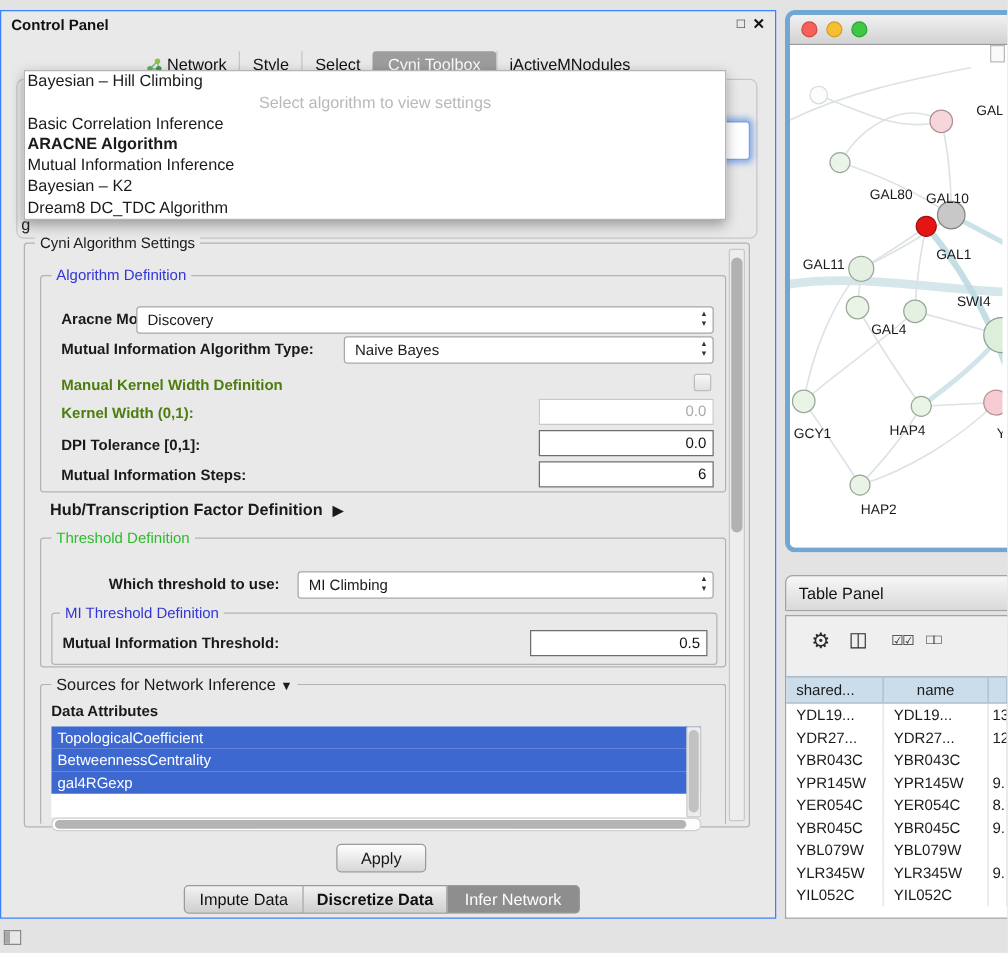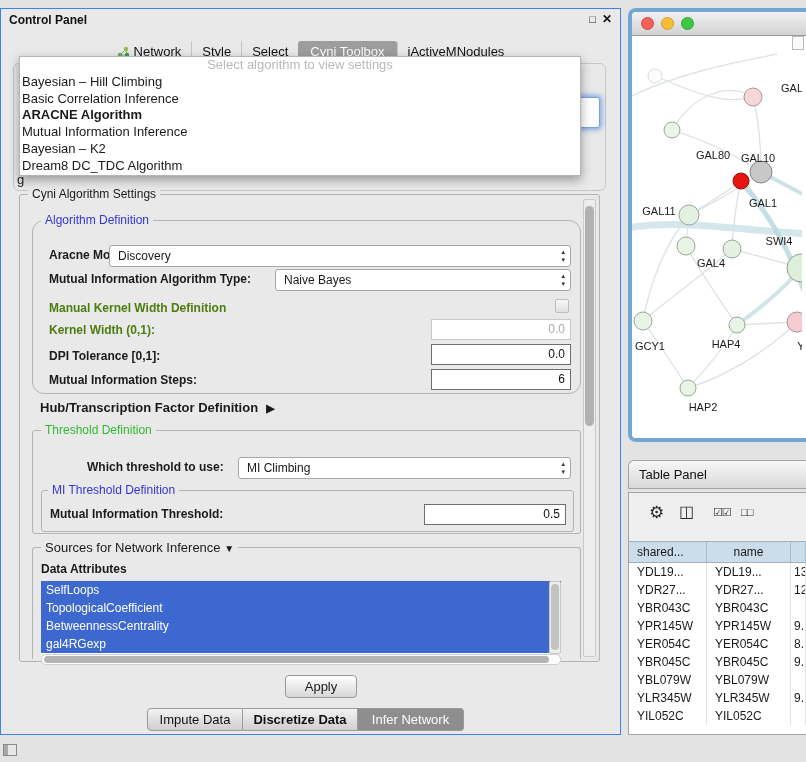--- a/index.html
+++ b/index.html
@@ -102,37 +102,37 @@
     <div class="tab sep">
         <span>jActiveMNodules</span>
       </div>
   </div>
 
   <div class="ghost-box" style="left:12px;top:54px;width:591px;height:126px;"></div>
   <div class="spin-focus" style="left:556px;top:88px;width:41px;height:29px;"></div>
   <div class="fragment" style="left:16px;top:163px;">g</div>
 
   <div class="popup" style="left:18px;top:47px;width:560px;height:118px;">
+      <div class="pp-item">Bayesian – Hill Climbing</div>
       <div class="pp-item placeholder">Select algorithm to view settings</div>
-      <div class="pp-item">Bayesian – Hill Climbing</div>
       <div class="pp-item">Basic Correlation Inference</div>
       <div class="pp-item selected">ARACNE Algorithm</div>
       <div class="pp-item">Mutual Information Inference</div>
       <div class="pp-item">Bayesian – K2</div>
       <div class="pp-item">Dream8 DC_TDC Algorithm</div>
     </div>
 
   <div class="group" style="left:18px;top:185px;width:581px;height:468px;">
     <span class="gtitle">Cyni Algorithm Settings</span>
 
     <div class="vscroll" style="right:3px;top:4px;width:13px;height:458px;">
       <div class="vthumb" style="left:1px;top:6px;width:9px;height:220px;"></div>
     </div>
 
-    <div class="group" style="left:12px;top:25px;width:549px;height:174px;border-radius:12px;">
+    <div class="group" style="left:12px;top:25px;width:549px;height:174px;">
       <span class="gtitle blue">Algorithm Definition</span>
 
       <span class="lbl" style="left:16px;top:27px;">Aracne Mode:</span>
       <div class="combo" style="left:76px;top:24px;width:462px;">
         <span class="combo-val">Discovery</span>
         <span class="arrows">
             <i>▴</i>
             <i>▾</i>
           </span>
       </div>
@@ -181,36 +181,35 @@
         <div class="field" style="left:382px;top:13px;width:142px;">0.5</div>
       </div>
     </div>
 
     <div class="group" style="left:12px;top:352px;width:549px;height:112px;border-bottom:none;border-radius:3px 3px 0 0;">
       <span class="gtitle" style="font-size:13px;"><span>Sources for Network Inference</span> <span style="font-size:10px;">▼</span></span>
 
       <span class="lbl" style="left:8px;top:14px;">Data Attributes</span>
 
       <div style="position:absolute;left:8px;top:33px;width:520px;height:73px;background:#fff;overflow:hidden;">
-          <div class="attr-item">SelfLoops</div>
           <div class="attr-item">TopologicalCoefficient</div>
           <div class="attr-item">BetweennessCentrality</div>
           <div class="attr-item">gal4RGexp</div>
         </div>
       <div class="vscroll" style="left:516px;top:33px;width:12px;height:73px;">
         <div class="vthumb" style="left:1px;top:2px;width:8px;height:66px;background:#c2c2c2;"></div>
       </div>
 
       <div style="position:absolute;left:8px;top:106px;width:520px;height:11px;background:#fdfdfd;border:1px solid #d0d0d0;box-sizing:border-box;border-radius:5px;">
         <div style="position:absolute;left:2px;top:1px;width:505px;height:7px;background:#b4b4b4;border-radius:4px;"></div>
       </div>
     </div>
   </div>
 
-  <div class="btn" style="left:268px;top:666px;width:72px;height:23px;line-height:21px;margin-left:16px;">Apply</div>
+  <div class="btn" style="left:268px;top:666px;width:72px;height:23px;line-height:21px;">Apply</div>
 
   <div style="position:absolute;left:146px;top:699px;display:flex;">
     <div class="seg first" style="width:96px;">Impute Data</div>
     <div class="seg" style="width:115px;font-weight:bold;">Discretize Data</div>
     <div class="seg last active" style="width:106px;">Infer Network</div>
   </div>
 </div>
 
 <div class="net-win" style="left:628px;top:8px;width:178px;height:434px;">
   <div class="net-titlebar">

